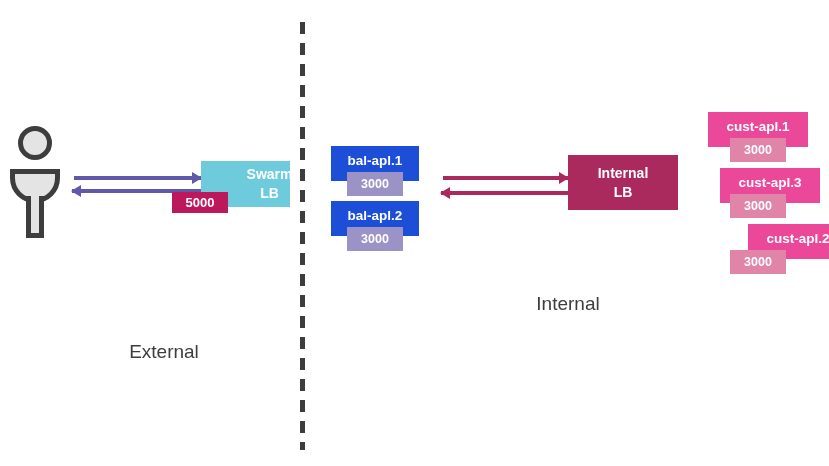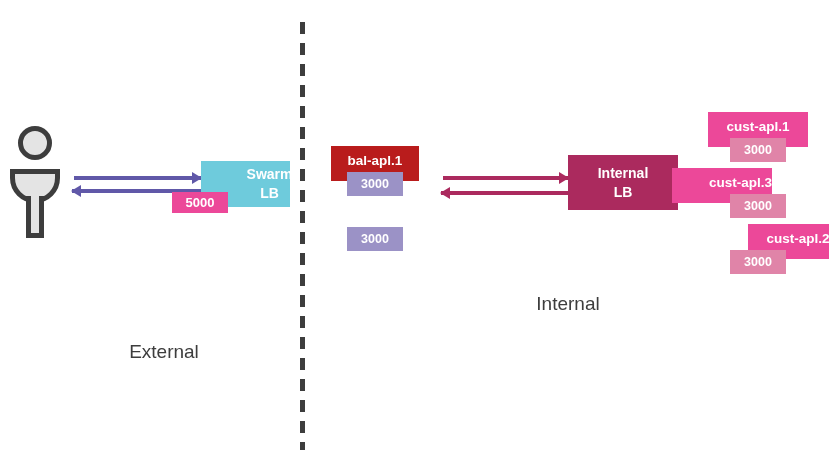--- a/index.html
+++ b/index.html
@@ -69,53 +69,53 @@
     padding-left: 48px;
   }
   .node-internal {
     left: 568px; top: 155px;
     width: 110px; height: 55px;
     background: #ab2a5e;
     font-size: 14px;
   }
   .node-bal {
     width: 88px; height: 35px;
-    background: #b91c1c;
+    background: #1d4ed8;
     font-size: 13.5px;
     padding-bottom: 4px;
   }
   .node-bal1 { left: 331px; top: 146px; }
   .node-bal2 { left: 331px; top: 201px; }
 
   .node-cust {
     width: 100px; height: 35px;
     background: #ec4899;
     font-size: 13.5px;
     padding-bottom: 4px;
   }
   .node-cust1 { left: 708px; top: 112px; }
-  .node-cust2 { left: 672px; top: 168px; align-items: flex-end; }
+  .node-cust2 { left: 720px; top: 168px; }
   .node-cust3 { left: 708px; top: 224px; margin-left: 40px; }
 
   
   .port {
     position: absolute;
     box-sizing: border-box;
     display: flex;
     align-items: center;
     justify-content: center;
     color: #ffffff;
     font-weight: bold;
     font-size: 12.5px;
     height: 24px;
   }
   .port-5000 {
     left: 172px; top: 192px;
     width: 56px;
-    background: #ec4899;
+    background: #be185d;
     font-size: 13px;
     height: 21px;
   }
   .port-bal {
     width: 56px;
     background: #9b92c6;
   }
   .port-bal1 { left: 347px; top: 172px; }
   .port-bal2 { left: 347px; top: 227px; }
 
@@ -205,20 +205,23 @@
   </div>
   <div class="port port-5000">5000</div>
 
   <div class="divider"></div>
 
   <div class="node node-bal node-bal1">
     <span class="node-line">bal-apl.1</span>
   </div>
   <div class="port port-bal port-bal1">3000</div>
 
+  <div class="node node-bal node-bal2">
+    <span class="node-line">bal-apl.2</span>
+  </div>
   <div class="port port-bal port-bal2">3000</div>
 
   <div class="arrow arrow-right arrow-crimson int-arrow-top">
     <div class="arrow-line"></div>
     <div class="arrow-head"></div>
   </div>
   <div class="arrow arrow-left arrow-crimson int-arrow-bot">
     <div class="arrow-line"></div>
     <div class="arrow-head"></div>
   </div>

